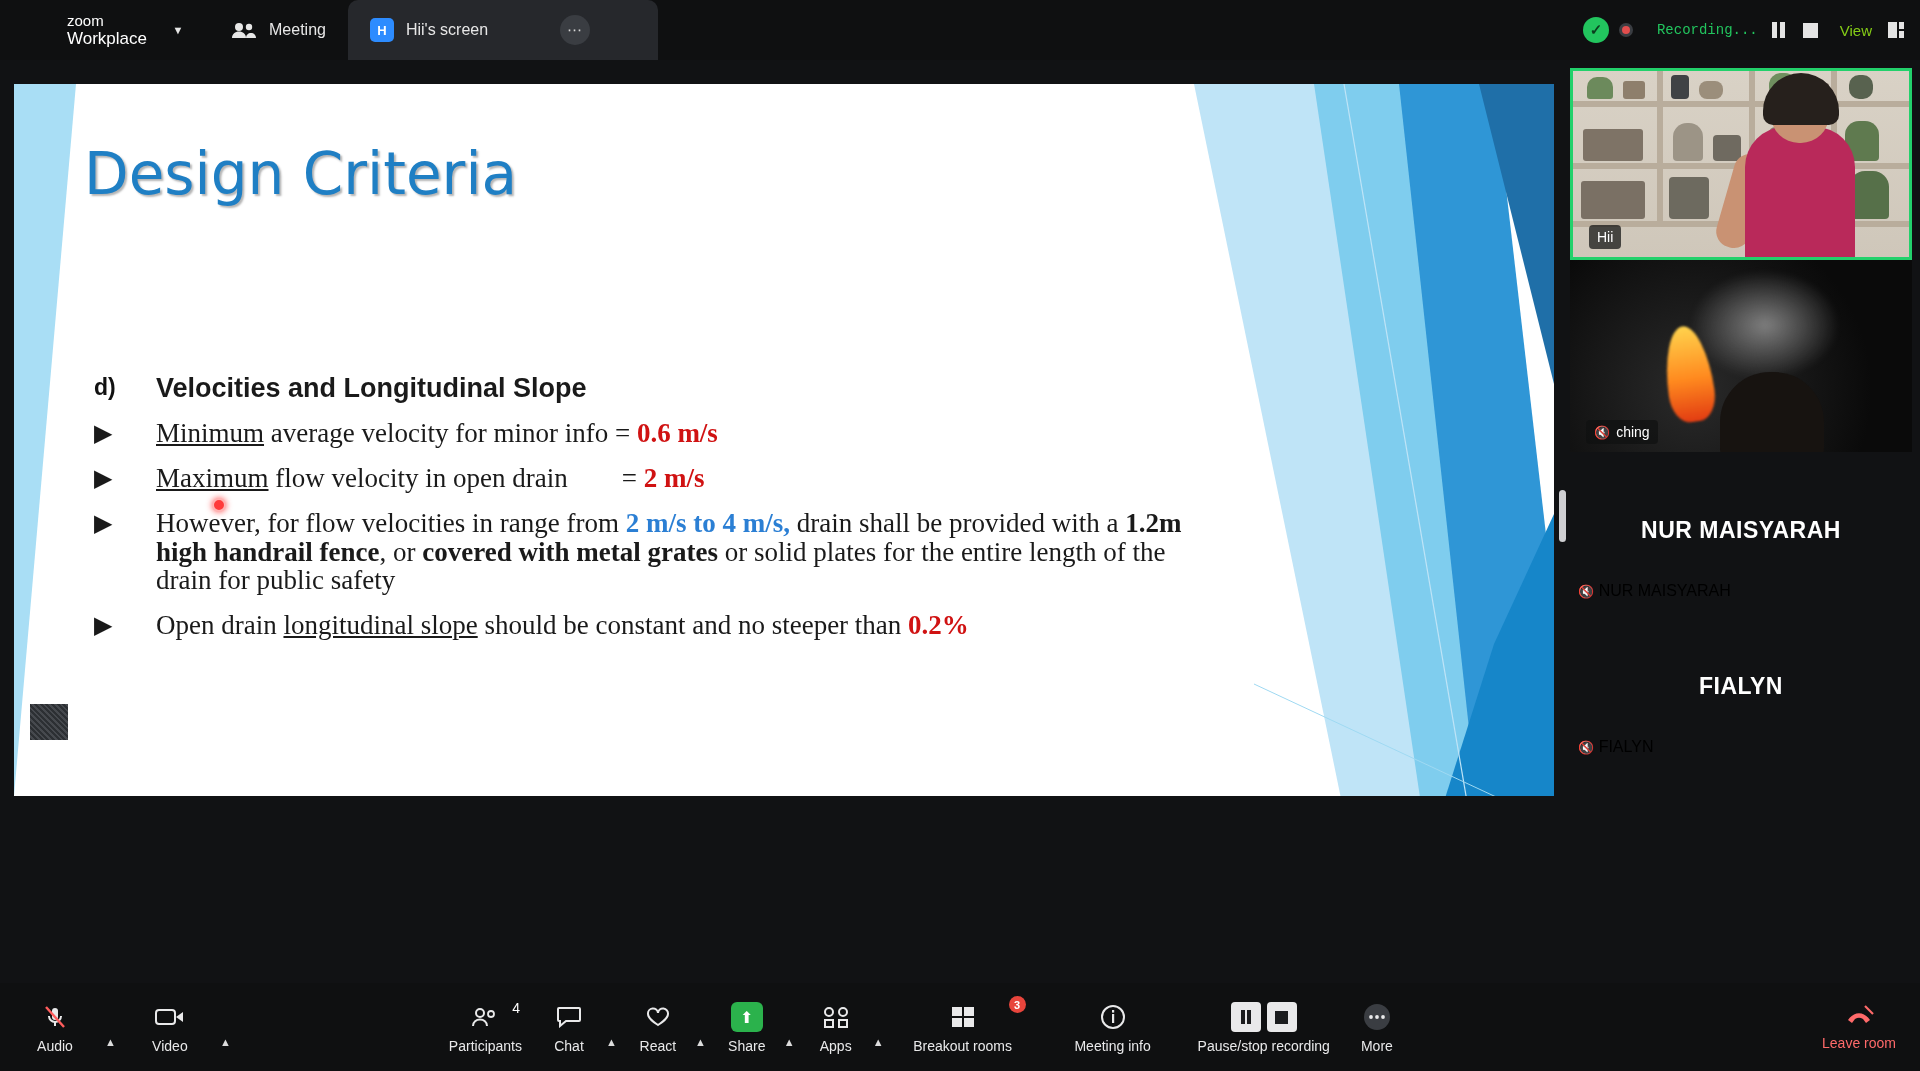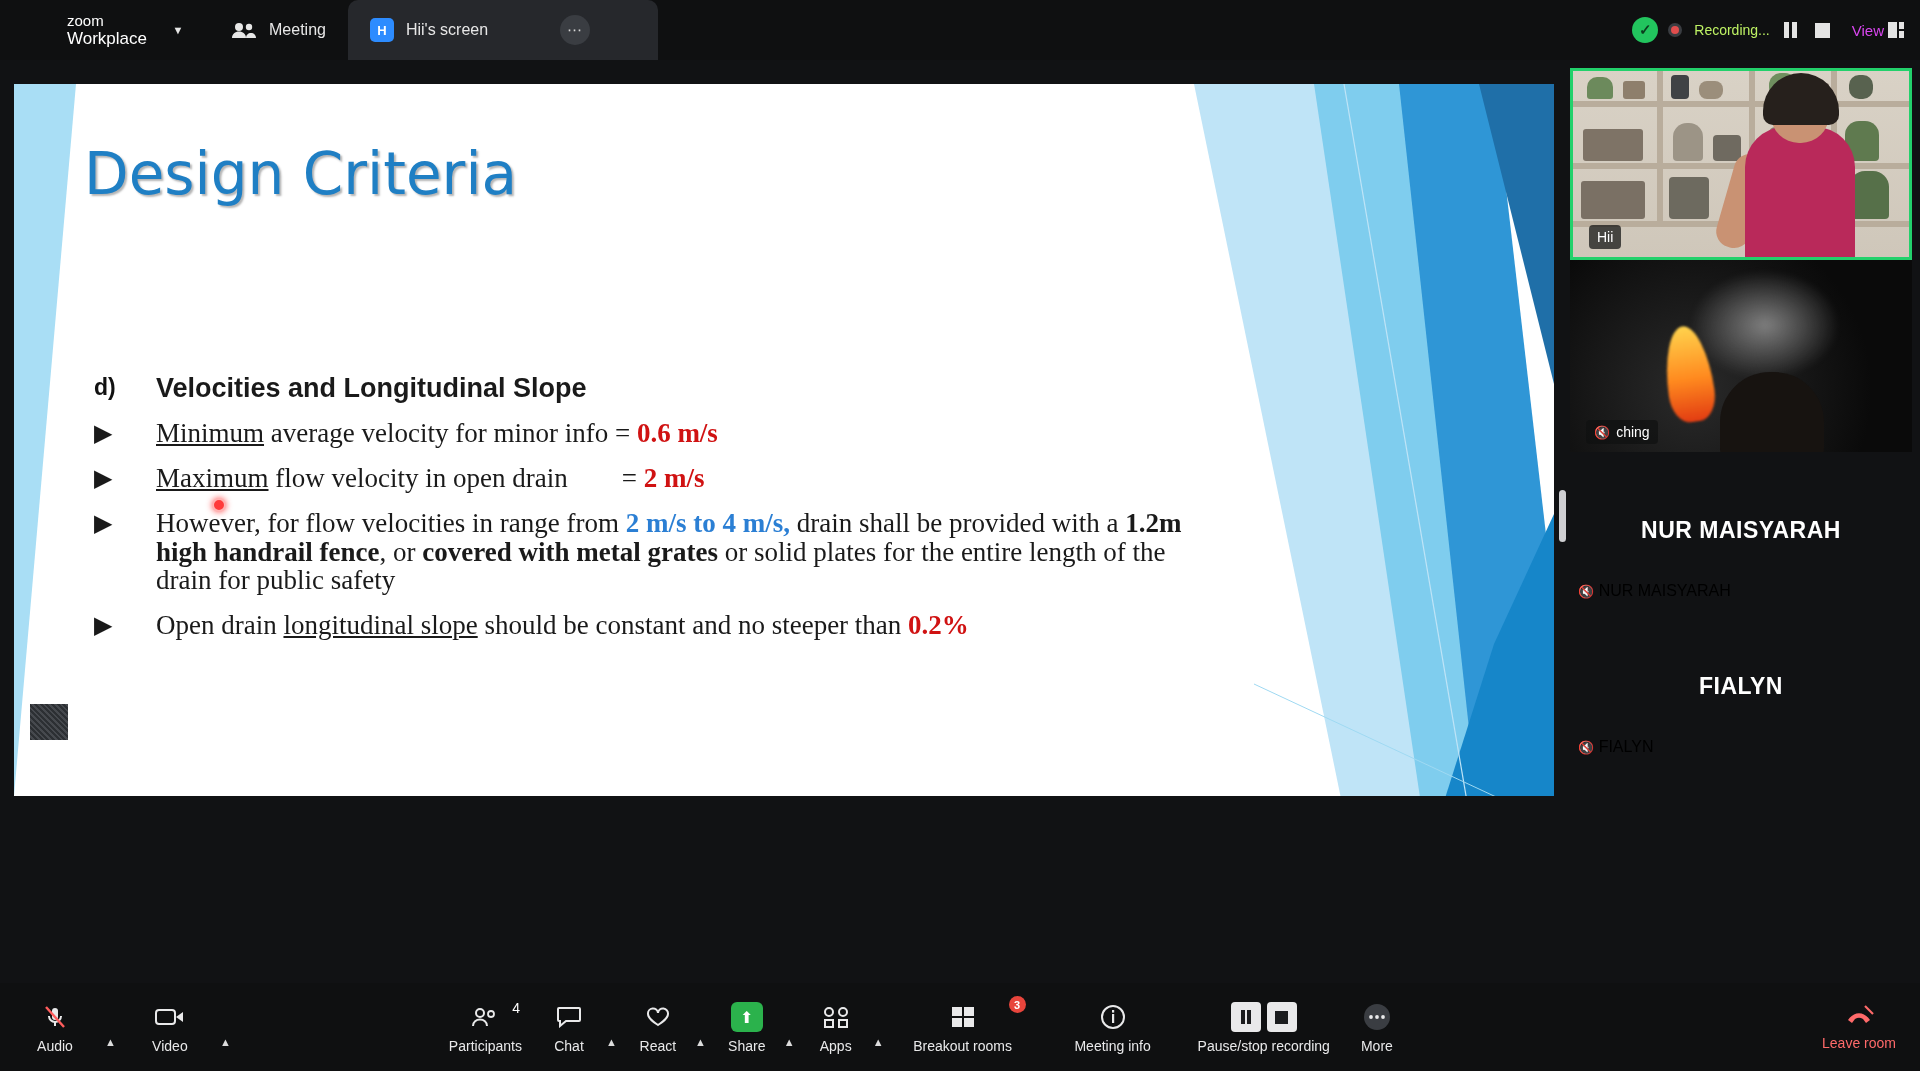--- a/index.html
+++ b/index.html
@@ -86,41 +86,41 @@
     display: flex; align-items: center;
     gap: 10px;
     padding-right: 16px;
   }
   .shield {
     width: 26px; height: 26px; border-radius: 50%;
     background: #22c55e;
     display: flex; align-items: center; justify-content: center;
     color: #0b3d1e; font-size: 15px; font-weight: 700;
   }
-  .rec-wrap { display: flex; align-items: center; gap: 12px; color: #bef264; font-size: 14px; }
+  .rec-wrap { display: flex; align-items: center; gap: 24px; color: #22c55e; font-size: 14px; font-family: Liberation Mono, monospace; }
   .rec-dot {
     width: 14px; height: 14px; border-radius: 50%;
     background: #3a3d42;
     position: relative;
   }
   .rec-dot::after {
     content: "";
     position: absolute; inset: 3px;
     border-radius: 50%;
     background: #e14d4d;
   }
   .ctl-btn {
     width: 22px; height: 22px;
     display: flex; align-items: center; justify-content: center;
     color: #e4e4e4;
   }
   .pausebars { display: flex; gap: 3px; }
   .pausebars i { display: block; width: 5px; height: 16px; background: #e4e4e4; }
   .stopsq { width: 15px; height: 15px; background: #e4e4e4; }
-  .view-wrap { display: flex; align-items: center; gap: 4px; color: #d946ef; font-size: 15px; margin-left: 8px; }
+  .view-wrap { display: flex; align-items: center; gap: 16px; color: #84cc16; font-size: 15px; margin-left: 8px; }
   .grid-ico { display: grid; grid-template-columns: 9px 5px; grid-template-rows: 7px 7px; gap: 2px; }
   .grid-ico i { background: #e4e4e4; display: block; }
   .grid-ico i:nth-child(1) { grid-row: 1 / span 2; }
 
   
   .body {
     flex: 1;
     display: flex;
     background: #111214;
     position: relative;

